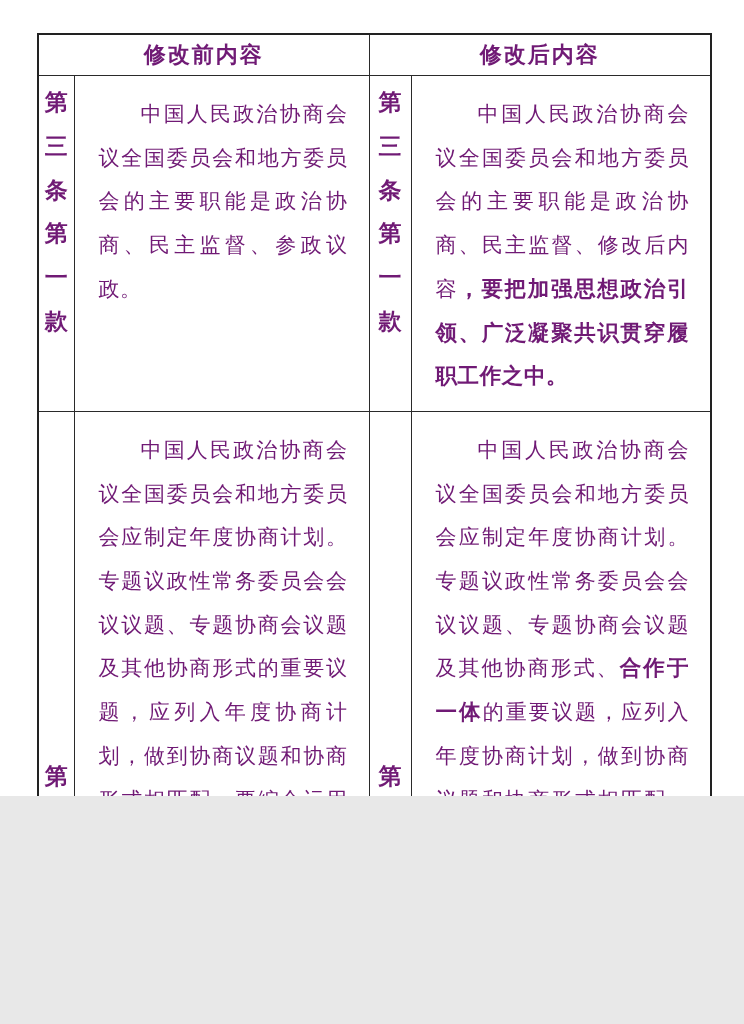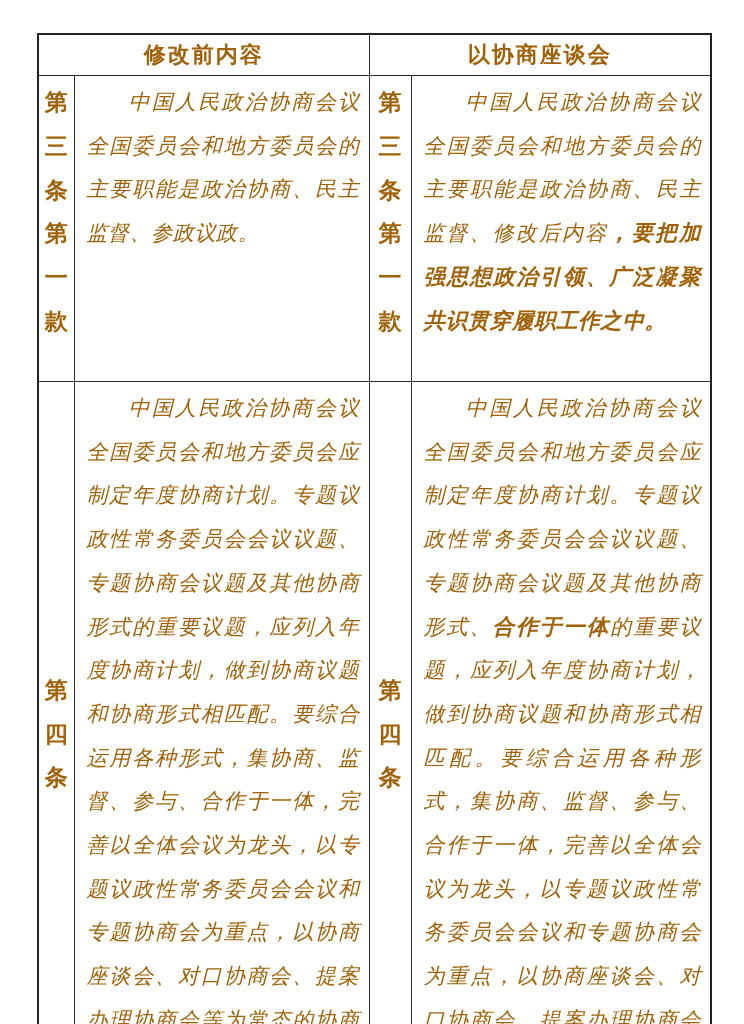--- a/index.html
+++ b/index.html
@@ -3,25 +3,25 @@
 <meta charset="utf-8">
 <style>
   html, body {
     margin: 0;
     padding: 0;
     background: #e8e8e8;
   }
   .page {
     position: relative;
     width: 744px;
-    height: 1024px;
+    height: 796px;
     background: #ffffff;
     overflow: hidden;
     font-family: "Liberation Serif", "DejaVu Serif", serif;
-    color: #a16207;
+    color: #701a75;
   }
   table.cmp-table {
     position: absolute;
     left: 37px;
     top: 33px;
     width: 673px;
     border-collapse: collapse;
     table-layout: fixed;
     background: #ffffff;
   }
@@ -70,29 +70,28 @@
     font-weight: 700;
     font-size: 23px;
     line-height: 1;
   }
 
   td.content-cell {
     vertical-align: top;
     padding: 5px 9px 0 12px;
   }
   p.para {
-    margin: 0;
+    margin: 12px;
     font-size: 21px;
     line-height: 43.7px;
     letter-spacing: 0.6px;
     text-align: justify;
     text-justify: inter-character;
     text-indent: 2em;
     word-break: break-all;
-    font-style: italic;
   }
   span.ins {
     font-family: "Liberation Sans", "DejaVu Sans", sans-serif;
     font-weight: 700;
     font-size: 21.5px;
   }
 </style>
 </head>
 <body>
 
@@ -100,21 +99,21 @@
   <table class="cmp-table">
     <colgroup>
       <col style="width:36px">
       <col style="width:295px">
       <col style="width:42px">
       <col style="width:300px">
     </colgroup>
     <thead>
       <tr>
         <th class="hdr" colspan="2">修改前内容</th>
-        <th class="hdr mid-left" colspan="2">以协商座谈会</th>
+        <th class="hdr mid-left" colspan="2">修改后内容</th>
       </tr>
     </thead>
     <tbody id="rows-body">
         <tr class="row-1">
           <td class="label-cell">
             <div class="label-wrap">
               <div class="label-char">第</div>
               <div class="label-char">三</div>
               <div class="label-char">条</div>
               <div class="label-char">第</div>

